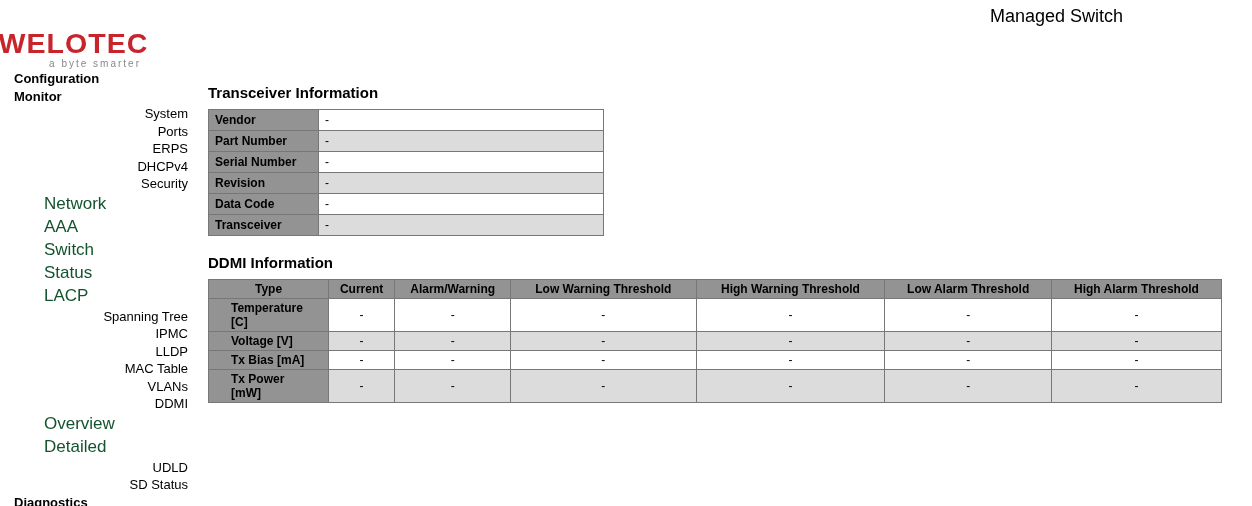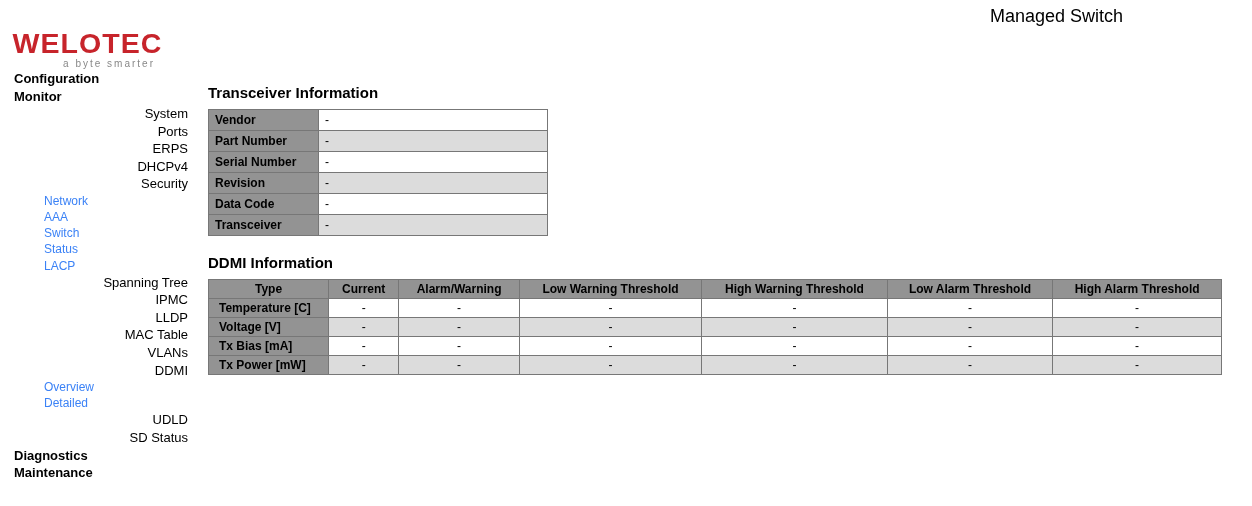--- a/index.html
+++ b/index.html
@@ -9,21 +9,21 @@
     background: #fff;
     color: #000;
     width: 1252px;
   }
   .header {
     position: relative;
     height: 64px;
   }
   .logo {
     position: absolute;
-    left: 14px;
+    left: 0;
     top: 28px;
   }
   .logo-main {
     font-family: Arial, sans-serif;
     font-weight: bold;
     font-size: 28px;
     letter-spacing: 1px;
     color: #c7242b;
     transform: scaleX(1.02);
   }
@@ -57,37 +57,37 @@
     font-weight: bold;
     cursor: pointer;
   }
   .sidebar .lvl1 {
     padding-left: 14px;
     cursor: pointer;
     text-align: right;
   }
   .sidebar .lvl2 {
     padding-left: 30px;
-    font-size: 12px;
-    color: #3b82f6;
+    font-size: 17px;
+    color: #14532d;
     cursor: pointer;
   }
   .content {
     flex: 1;
     padding: 12px 18px 20px 8px;
   }
   h2 {
     font-size: 15px;
     font-weight: bold;
     margin: 18px 0 8px 0;
   }
   h2.first { margin-top: 8px; }
   table.info {
     border-collapse: collapse;
-    width: 340px;
+    width: 396px;
     font-size: 12px;
   }
   table.info td, table.info th {
     border: 1px solid #777;
     padding: 3px 6px;
     text-align: left;
   }
   table.info th {
     background: #939393;
     font-weight: bold;
@@ -97,27 +97,27 @@
   table.info tr:nth-child(odd) td { background: #fff; }
 
   table.ddmi {
     border-collapse: collapse;
     width: 1014px;
     font-size: 12px;
   }
   table.ddmi th {
     background: #939393;
     border: 1px solid #777;
-    padding: 2px 7px;
+    padding: 2px 0;
     font-weight: bold;
     text-align: center;
   }
   table.ddmi td {
     border: 1px solid #777;
-    padding: 2px 10px;
+    padding: 2px 22px;
     text-align: center;
   }
   table.ddmi td.rowhead {
     background: #939393;
     font-weight: bold;
     text-align: left;
     width: 120px;
   }
   table.ddmi tbody tr:nth-child(odd) td:not(.rowhead) { background: #fff; }
   table.ddmi tbody tr:nth-child(even) td:not(.rowhead) { background: #dcdcdc; }

